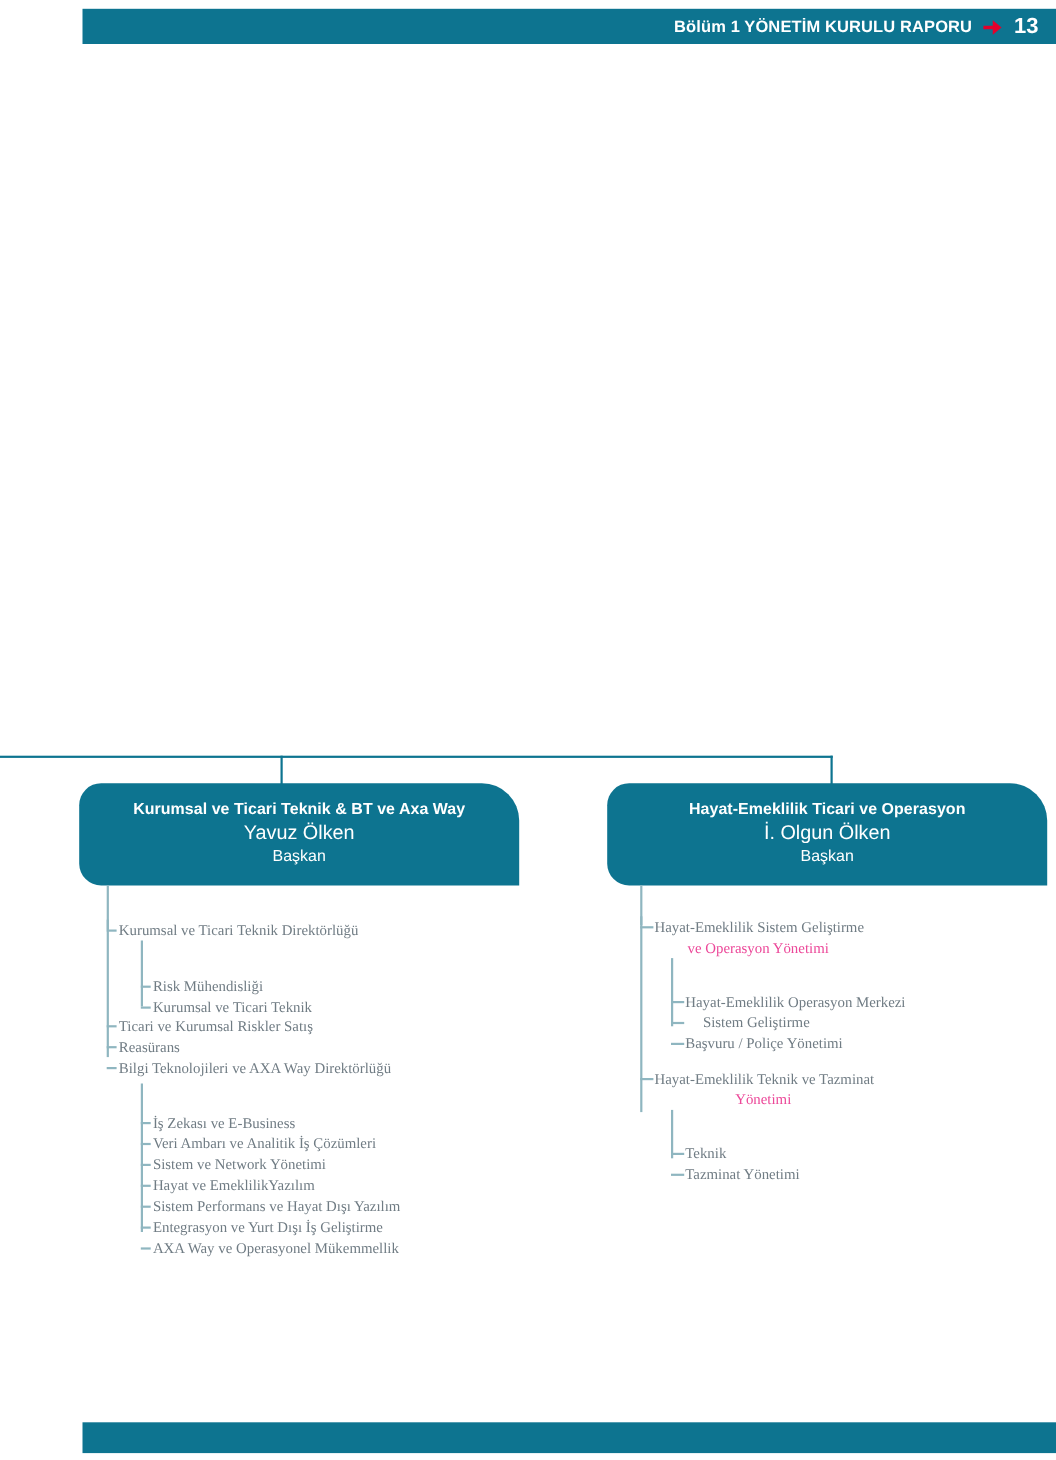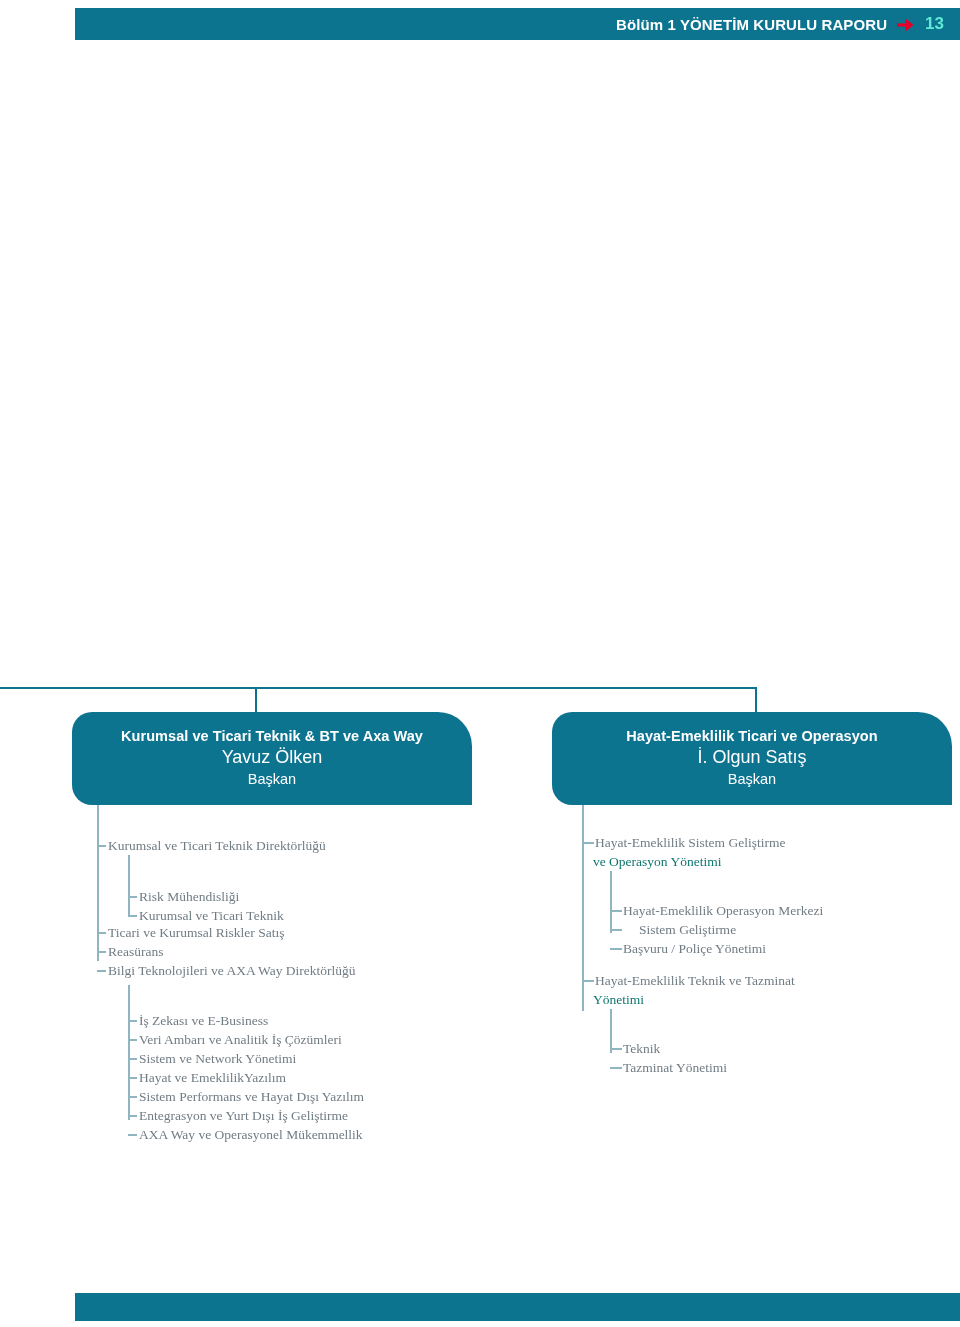--- a/index.html
+++ b/index.html
@@ -44,22 +44,22 @@
     letter-spacing: 0.1px;
   }
   .header-arrow {
     display: inline-block;
     width: 20px;
     height: 16px;
     position: relative;
     top: 1px;
   }
   .header-page {
-    color: #5eead4;
-    font-size: 17px;
+    color: #ffffff;
+    font-size: 20px;
     font-weight: bold;
   }
 
   
   .footer-bar {
     position: absolute;
     left: 75px;
     top: 1293px;
     width: 885px;
     height: 28px;
@@ -173,21 +173,22 @@
   }
   .node .node-label {
     display: block;
     padding-left: 11px;
     color: #707c84;
   }
   .node.wide .node-label { padding-left: 13px; }
   .node .node-label2 {
     display: block;
     padding-left: 11px;
-    color: #0f766e;
+    color: #ec4899;
+    text-align: center;
   }
 </style>
 </head>
 <body>
 
 <div class="header-bar">
   <div class="header-inner">
     <span class="header-title">Bölüm 1 YÖNETİM KURULU RAPORU</span>
     <span class="header-arrow">
       <svg width="20" height="16" viewBox="0 0 20 16" aria-hidden="true">
@@ -204,21 +205,21 @@
 <div class="conn-v-right"></div>
 
 <div class="title-box left">
   <div class="tb-name">Kurumsal ve Ticari Teknik &amp; BT ve Axa Way</div>
   <div class="tb-person">Yavuz Ölken</div>
   <div class="tb-role">Başkan</div>
 </div>
 
 <div class="title-box right">
   <div class="tb-name">Hayat-Emeklilik Ticari ve Operasyon</div>
-  <div class="tb-person">İ. Olgun Satış</div>
+  <div class="tb-person">İ. Olgun Ölken</div>
   <div class="tb-role">Başkan</div>
 </div>
 
 <div class="tree left">
 
   <div class="stem" style="left:25px; top:0px; height:40px;"></div>
 
   <div class="spine" style="left:25px; top:31px; height:125px;"></div>
 
   <div class="node" style="left:25px; top:31px;">

